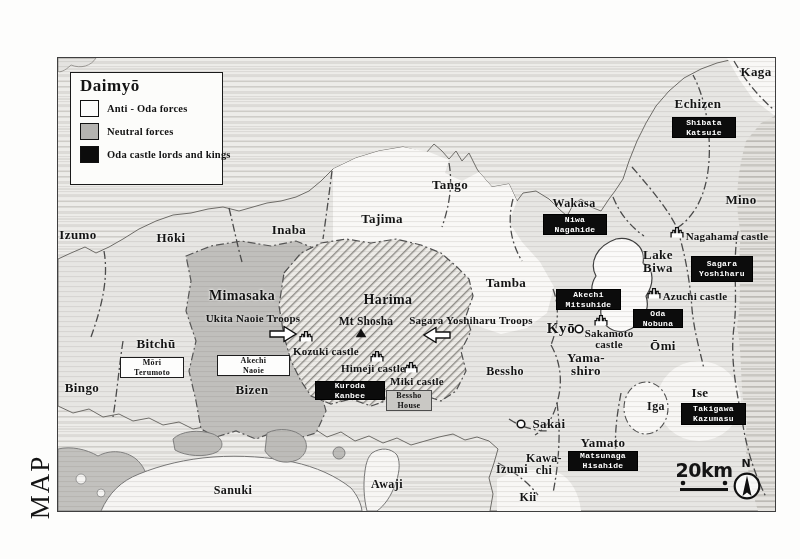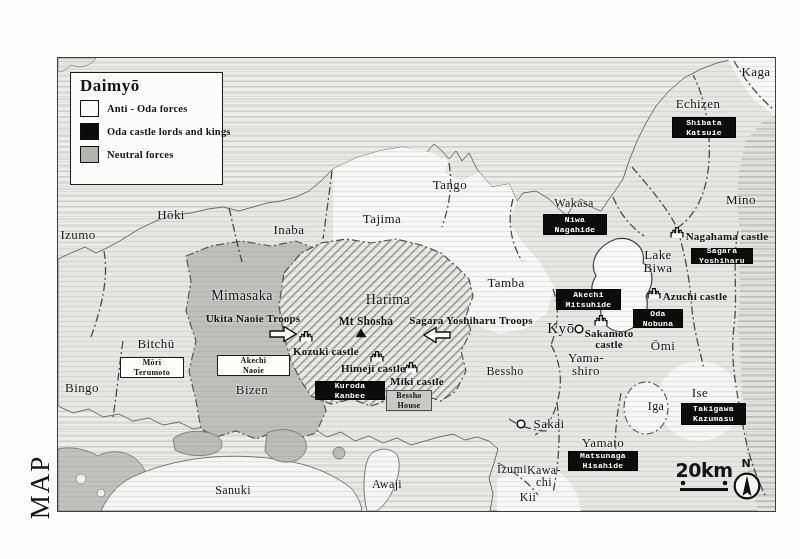--- a/index.html
+++ b/index.html
@@ -1,21 +1,21 @@
 <!DOCTYPE html>
 <html><head>
 <meta charset="utf-8">
 <style>
   html,body{margin:0;padding:0;background:#ffffff;}
   #stage{position:relative;width:800px;height:559px;background:#fdfdfc;overflow:hidden;
          font-family:"Liberation Serif",serif;color:#141414;}
   #map-frame{position:absolute;left:57px;top:57px;width:717px;height:453px;
              border:1px solid #3f3f3f;box-sizing:content-box;background:#edece9;}
   #map-svg{position:absolute;left:0;top:0;}
-  .plabel{position:absolute;transform:translate(-50%,-50%);font-weight:400;font-size:13px;
+  .plabel{position:absolute;transform:translate(-50%,-50%);font-weight:700;font-size:13px;
           letter-spacing:.4px;white-space:nowrap;z-index:4;
           text-shadow:0 0 3px rgba(250,250,248,.95),0 0 2px rgba(250,250,248,.9);}
   .plabel.big{font-size:14px;}
   .plabel.sm{font-size:12px;}
   .plabel2{line-height:1.0;text-align:center;white-space:pre;display:flex;flex-direction:column;}
   .clabel{position:absolute;transform:translate(-50%,-50%);font-weight:700;font-size:11px;
           white-space:nowrap;z-index:4;letter-spacing:.2px;
           text-shadow:0 0 3px rgba(250,250,248,.95);}
   .tlabel{position:absolute;transform:translate(-50%,-50%);font-weight:700;font-size:11px;
           white-space:nowrap;z-index:4;letter-spacing:.2px;
@@ -149,54 +149,54 @@
     </svg>
   </div>
 
   <div id="legend">
     <h1>Daimyō</h1>
     <div class="lrow">
       <span class="swatch" style="background-color: rgb(252, 252, 251);"></span>
       <span class="ltext">Anti - Oda forces</span>
     </div>
     <div class="lrow">
+      <span class="swatch" style="background-color: rgb(180, 179, 176);"></span>
+      <span class="ltext">Neutral forces</span>
+    </div>
+    <div class="lrow">
       <span class="swatch" style="background-color: rgb(12, 12, 12);"></span>
       <span class="ltext">Oda castle lords and kings</span>
-    </div>
-    <div class="lrow">
-      <span class="swatch" style="background-color: rgb(180, 179, 176);"></span>
-      <span class="ltext">Neutral forces</span>
     </div>
   </div>
 
   <div class="plabel" style="left:756px;top:72px">Kaga</div>
   <div class="plabel" style="left:698px;top:104px">Echizen</div>
   <div class="plabel" style="left:741px;top:200px">Mino</div>
   <div class="plabel" style="left:78px;top:235px">Izumo</div>
-  <div class="plabel" style="left:171px;top:215px">Hōki</div>
+  <div class="plabel" style="left:171px;top:238px">Hōki</div>
   <div class="plabel" style="left:289px;top:230px">Inaba</div>
   <div class="plabel" style="left:382px;top:219px">Tajima</div>
   <div class="plabel" style="left:450px;top:185px">Tango</div>
   <div class="plabel" style="left:506px;top:283px">Tamba</div>
   <div class="plabel sm" style="left:574px;top:203px">Wakasa</div>
   <div class="plabel big" style="left:242px;top:296px">Mimasaka</div>
   <div class="plabel" style="left:156px;top:344px">Bitchū</div>
   <div class="plabel" style="left:82px;top:388px">Bingo</div>
   <div class="plabel" style="left:252px;top:390px">Bizen</div>
   <div class="plabel big" style="left:388px;top:300px">Harima</div>
   <div class="plabel sm" style="left:505px;top:371px">Bessho</div>
   <div class="plabel plabel2" style="left:586px;top:364px">
     <span>Yama-</span>
     <span>shiro</span>
   </div>
   <div class="plabel" style="left:663px;top:346px">Ōmi</div>
   <div class="plabel" style="left:700px;top:393px">Ise</div>
   <div class="plabel sm" style="left:656px;top:406px">Iga</div>
   <div class="plabel" style="left:603px;top:443px">Yamato</div>
-  <div class="plabel sm plabel2" style="left:544px;top:476px">
+  <div class="plabel sm plabel2" style="left:544px;top:464px">
     <span>Kawa-</span>
     <span>chi</span>
   </div>
   <div class="plabel sm" style="left:512px;top:469px">Izumi</div>
   <div class="plabel sm" style="left:528px;top:497px">Kii</div>
   <div class="plabel sm" style="left:233px;top:490px">Sanuki</div>
   <div class="plabel sm" style="left:387px;top:484px">Awaji</div>
 
   <div class="plabel plabel2" style="left:658px;top:261px">
     <span>Lake</span>
@@ -280,21 +280,21 @@
   <div class="clabel" style="left:417px;top:381px">Miki castle</div>
 
   <div class="dbox black" style="left:672px;top:117px;width:64px;height:21px">
     <span>Shibata</span>
     <span>Katsuie</span>
   </div>
   <div class="dbox black" style="left:543px;top:214px;width:64px;height:21px">
     <span>Niwa</span>
     <span>Nagahide</span>
   </div>
-  <div class="dbox black" style="left:691px;top:248px;width:62px;height:16px">
+  <div class="dbox black" style="left:691px;top:256px;width:62px;height:26px">
     <span>Sagara</span>
     <span>Yoshiharu</span>
   </div>
   <div class="dbox black" style="left:556px;top:289px;width:65px;height:21px">
     <span>Akechi</span>
     <span>Mitsuhide</span>
   </div>
   <div class="dbox black" style="left:633px;top:309px;width:50px;height:19px">
     <span>Oda</span>
     <span>Nobuna</span>

